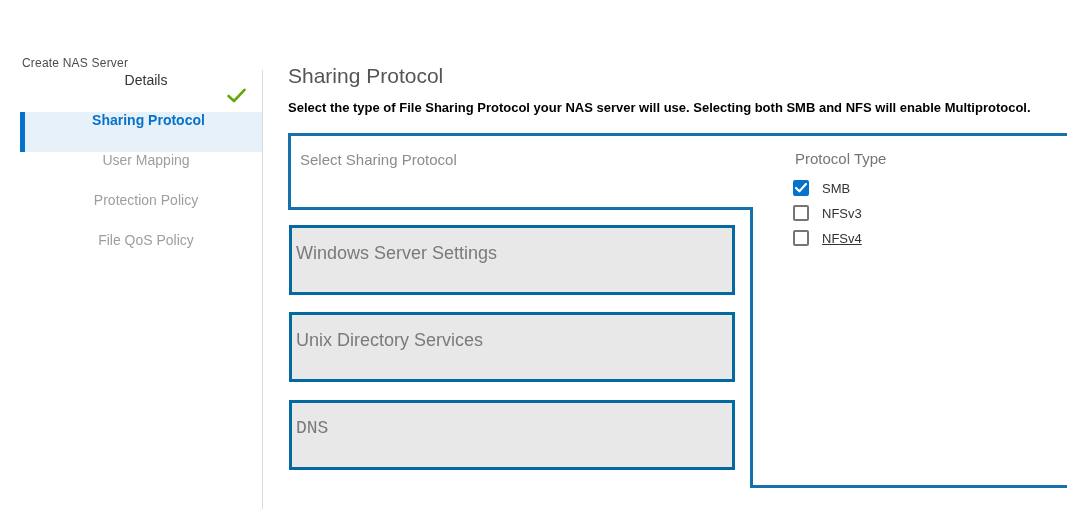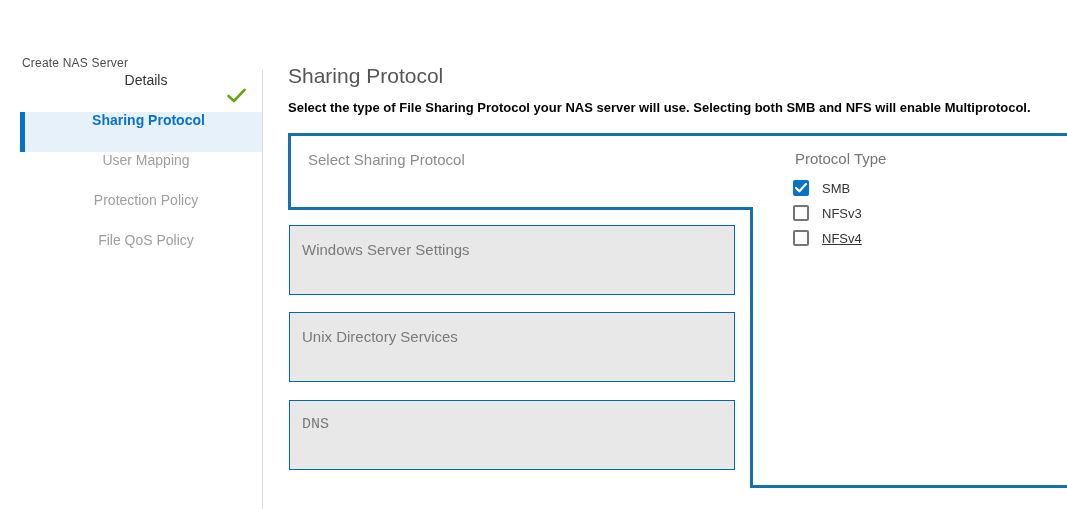--- a/index.html
+++ b/index.html
@@ -43,21 +43,21 @@
 
   
   .hl { position:absolute; background:#1571ac; }
   .hl-top      { left:288px; top:133px; width:779px; height:3px; }
   .hl-left     { left:288px; top:133px; width:3px;  height:77px; }
   .hl-notch    { left:288px; top:207px; width:465px; height:3px; }
   .hl-mid-vert { left:750px; top:207px; width:3px;  height:281px; }
   .hl-bottom   { left:750px; top:485px; width:317px; height:3px; }
 
   .select-protocol-label {
-    position:absolute; left:308px; top:151px;
+    position:absolute; left:300px; top:151px;
     font-size:15px; color:#8c8c8c;
   }
 
   .protocol-type-label {
     position:absolute; left:795px; top:150px;
     font-size:15px; color:#757575;
   }
   .checkbox-row {
     position:absolute; left:793px;
     display:flex; align-items:center; gap:13px;
@@ -71,22 +71,22 @@
     background:#ffffff; display:flex; align-items:center; justify-content:center;
     cursor:pointer; flex-shrink:0;
   }
   .checkbox svg { display:none; }
   .checkbox.checked { background:#0672cb; border-color:#0672cb; }
   .checkbox.checked svg { display:block; }
 
   
   .accordion {
     position:absolute; left:289px; width:446px; height:70px;
-    background:#e8e8e8; border:1px solid #0369a1;
-    padding:15px 0 0 12px; font-size:15px; color:#7a7a7a; cursor:pointer;
+    background:#e8e8e8; border:3px solid #0369a1;
+    padding:15px 0 0 4px; font-size:18px; color:#7a7a7a; cursor:pointer;
   }
   .acc-0 { top:225px; }
   .acc-1 { top:312px; }
   .acc-2 { top:400px;font-family:Liberation Mono, monospace; }
 </style>
 </head>
 <body>
 
 <div class="stage">
 

